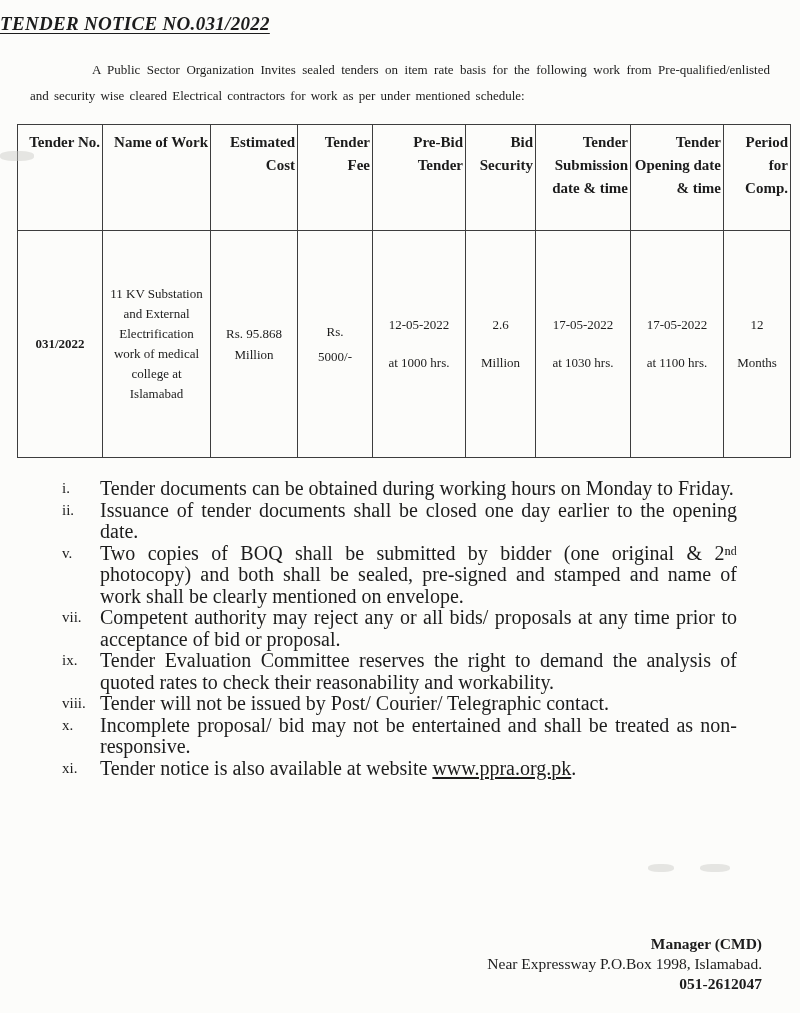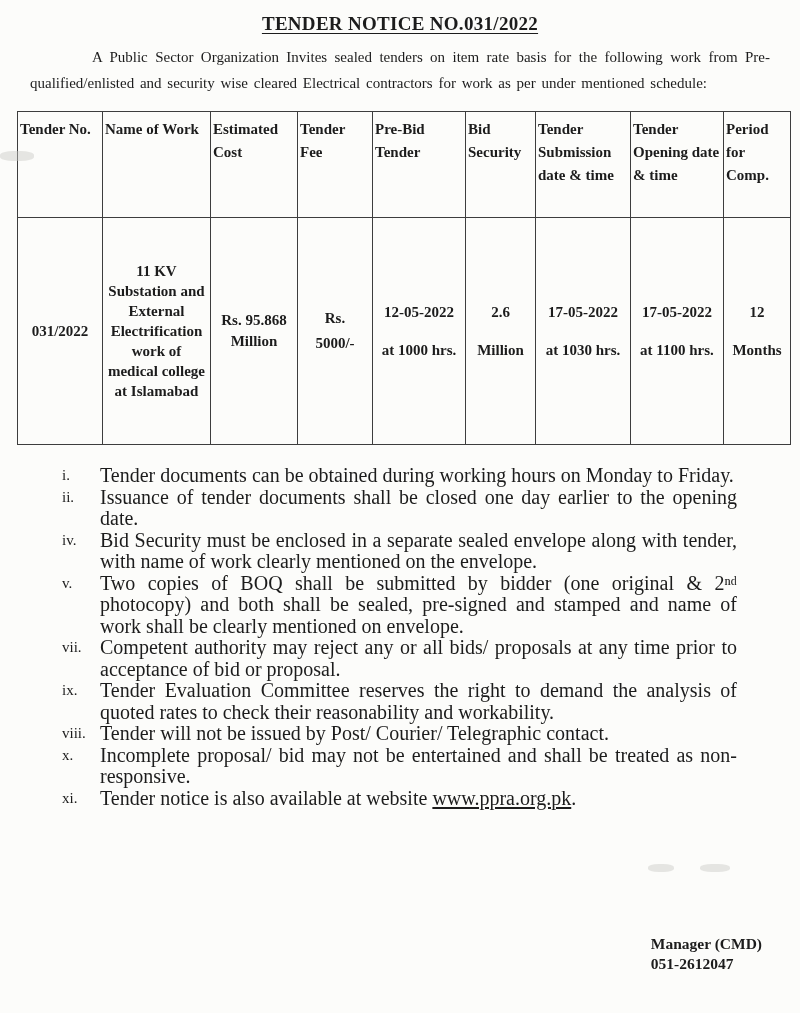--- a/index.html
+++ b/index.html
@@ -10,66 +10,65 @@
     background: #fcfcfa;
     font-family: "Liberation Serif", "DejaVu Serif", serif;
     color: #1c1c1c;
     overflow: hidden;
   }
   .page { width: 800px; height: 1013px; position: relative; }
 
   
   .doc-title {
     margin-top: 13px;
-    text-align: center;
     font-size: 19px;
     font-weight: bold;
+    font-style: italic;
     letter-spacing: 0.3px;
   }
   .doc-title span {
     text-decoration: underline;
     text-underline-offset: 3px;
   }
 
   
   .intro {
-    margin: 9px 30px 0 30px;
-    font-size: 15px;
+    margin: 22px 30px 0 30px;
+    font-size: 13px;
     line-height: 26px;
     text-align: justify;
     text-indent: 62px;
     word-spacing: 2px;
   }
 
   
   table.tender-table {
     margin: 15px 0 0 17px;
     width: 773px;
     border-collapse: collapse;
     table-layout: fixed;
   }
   table.tender-table th, table.tender-table td {
     border: 1.5px solid #3d3d3d;
   }
   table.tender-table th {
     vertical-align: top;
-    text-align: left;
+    text-align: right;
     font-size: 15px;
     font-weight: bold;
     line-height: 23px;
     padding: 6px 2px 2px 2px;
     height: 106px;
   }
   table.tender-table td {
     vertical-align: middle;
     text-align: center;
-    font-size: 15px;
+    font-size: 13px;
     height: 227px;
     padding: 4px 3px;
-    font-weight: bold;
   }
   .pre { white-space: pre-line; }
   td.cell-bold { font-weight: bold; }
   td.lines-tight { line-height: 20px; }
   td.lines-cost  { line-height: 21px; }
   td.lines-fee   { line-height: 25px; }
   td.lines-wide  { line-height: 38px; }
 
   
   .conditions { margin: 20px 63px 0 62px; }
@@ -85,21 +84,21 @@
     line-height: 21.5px;
     text-align: justify;
   }
   .weblink { text-decoration: underline; text-underline-offset: 2px; }
 
   
   .signature {
     position: absolute;
     right: 38px;
     top: 921px;
-    text-align: left;
+    text-align: right;
     font-size: 15.5px;
     line-height: 20px;
     margin-left: 8px;
   }
   .sig-bold { font-weight: bold; }
 
   
   .smudge { position: absolute; background: #c9c9c6; opacity: .45; border-radius: 40%; }
   .smudge-1 { left: 0; top: 138px; width: 34px; height: 10px; }
   .smudge-2 { left: 648px; top: 851px; width: 26px; height: 8px; }
@@ -169,24 +168,20 @@
   <div class="conditions">
     <div class="cond-row">
       <span class="cond-num">i.</span>
       <span class="cond-text">Tender documents can be obtained during working hours on Monday to Friday.</span>
     </div>
     <div class="cond-row">
       <span class="cond-num">ii.</span>
       <span class="cond-text">Issuance of tender documents shall be closed one day earlier to the opening date.</span>
     </div>
     <div class="cond-row">
-      <span class="cond-num">iv.</span>
-      <span class="cond-text">Bid Security must be enclosed in a separate sealed envelope along with tender, with name of work clearly mentioned on the envelope.</span>
-    </div>
-    <div class="cond-row">
       <span class="cond-num">v.</span>
       <span class="cond-text">Two copies of BOQ shall be submitted by bidder (one original &amp; 2ⁿᵈ photocopy) and both shall be sealed, pre-signed and stamped and name of work shall be clearly mentioned on envelope.</span>
     </div>
     <div class="cond-row">
       <span class="cond-num">vii.</span>
       <span class="cond-text">Competent authority may reject any or all bids/ proposals at any time prior to acceptance of bid or proposal.</span>
     </div>
     <div class="cond-row">
       <span class="cond-num">ix.</span>
       <span class="cond-text">Tender Evaluation Committee reserves the right to demand the analysis of quoted rates to check their reasonability and workability.</span>
@@ -200,16 +195,17 @@
       <span class="cond-text">Incomplete proposal/ bid may not be entertained and shall be treated as non-responsive.</span>
     </div>
     <div class="cond-row">
       <span class="cond-num">xi.</span>
       <span class="cond-text"><span>Tender notice is also available at website </span><span class="weblink">www.ppra.org.pk</span><span>.</span></span>
     </div>
   </div>
 
   <div class="signature">
     <div class="sig-bold">Manager (CMD)</div>
+    <div>Near Expressway P.O.Box 1998, Islamabad.</div>
     <div class="sig-bold">051-2612047</div>
   </div>
 
 </div>
 
 </body></html>

